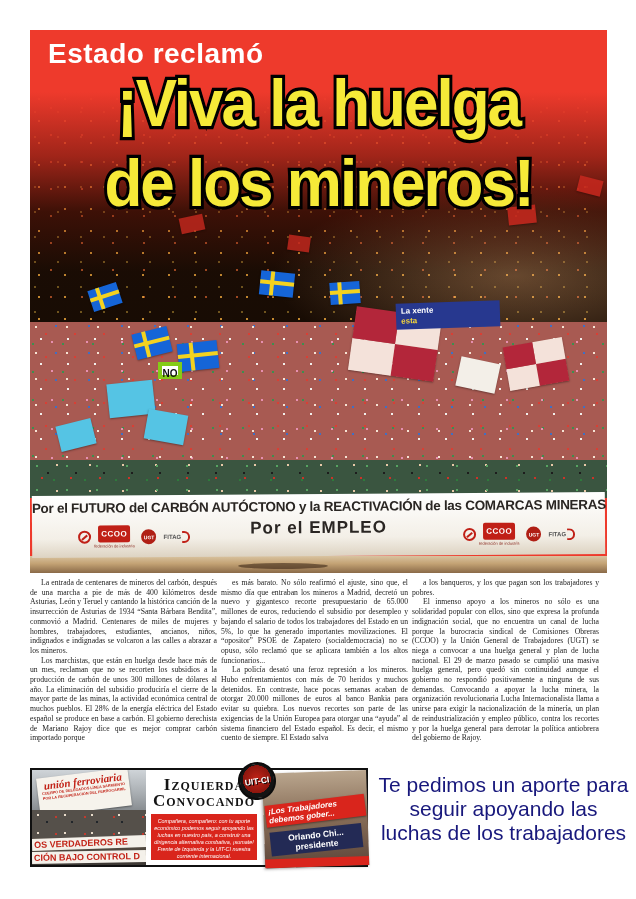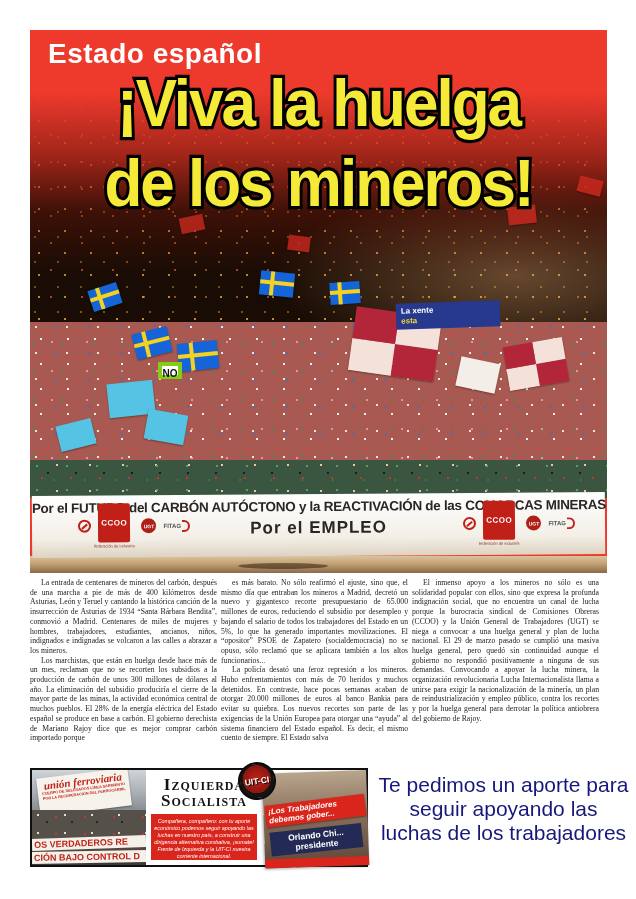--- a/index.html
+++ b/index.html
@@ -123,21 +123,21 @@
   .lg-ccoo-ic {
     width:13px; height:13px; border-radius:50%; border:2px solid #c02017; position:relative;
   }
   .lg-ccoo-ic::after {
     content:""; position:absolute; left:1px; top:4px; width:7px; height:2px;
     background:#c02017; transform:rotate(-40deg);
   }
   .lg-ccoo-txt { display:flex; flex-direction:column; align-items:center; }
   .lg-ccoo-box {
     background:#c02017; color:#fff; font-size:8px; font-weight:bold;
-    padding:15px 3px; border-radius:2px; letter-spacing:.5px;
+    padding:4px 3px; border-radius:2px; letter-spacing:.5px;
   }
   .lg-sub { font-size:4px; color:#8a2a20; margin-top:1px; white-space:nowrap; }
   .lg-ugt {
     width:15px; height:15px; border-radius:50%; background:#b01f15; color:#fff;
     font-size:5px; font-weight:bold; display:flex; align-items:center; justify-content:center;
   }
   .lg-fitag { display:flex; align-items:center; gap:1px; }
   .lg-fitag-txt { font-size:6px; font-weight:bold; color:#555; }
   .lg-fitag-arc {
     width:8px; height:12px; border:2px solid #c02017; border-left:none;
@@ -257,21 +257,21 @@
     <div class="flag flag-white" style="left:428px; top:330px; width:40px; height:30px; transform:rotate(12deg);"></div>
     <div class="flag flag-cyl" style="left:322px; top:282px; width:86px; height:64px; transform:rotate(8deg);"></div>
     <div class="flag flag-cyl" style="left:476px; top:312px; width:60px; height:44px; transform:rotate(-10deg);"></div>
 
     <div class="crowd-banner" style="left:366px; top:272px; width:104px;">
       <span>La xente</span><br>
       <span class="yellow">esta</span>
     </div>
     <div class="no-sign" style="left:128px; top:332px;">NO</div>
 
-    <div class="kicker">Estado español</div>
+    <div class="kicker">Estado reclamó</div>
     <div class="headline">
       <div>¡Viva la huelga</div>
       <div>de los mineros!</div>
     </div>
 
     <div class="march-banner">
       <div class="mb-line1">Por el FUTURO del CARBÓN AUTÓCTONO y la REACTIVACIÓN de las COMARCAS MINERAS</div>
       <div class="mb-line2">Por el EMPLEO</div>
       <div class="logo-cluster lc-left">
         <div class="lg-ccoo">
@@ -307,39 +307,40 @@
   <div class="article">
     <div class="col">
       <p>La entrada de centenares de mineros del carbón, después de una marcha a pie de más de 400 kilómetros desde Asturias, León y Teruel y cantando la histórica canción de la insurrección de Asturias de 1934 “Santa Bárbara Bendita”, conmovió a Madrid. Centenares de miles de mujeres y hombres, trabajadores, estudiantes, ancianos, niños, indignados e indignadas se volcaron a las calles a abrazar a los mineros.</p>
       <p>Los marchistas, que están en huelga desde hace más de un mes, reclaman que no se recorten los subsidios a la producción de carbón de unos 300 millones de dólares al año. La eliminación del subsidio produciría el cierre de la mayor parte de las minas, la actividad económica central de muchos pueblos. El 28% de la energía eléctrica del Estado español se produce en base a carbón. El gobierno derechista de Mariano Rajoy dice que es mejor comprar carbón importado porque</p>
     </div>
     <div class="col">
       <p>es más barato. No sólo reafirmó el ajuste, sino que, el mismo día que entraban los mineros a Madrid, decretó un nuevo y gigantesco recorte presupuestario de 65.000 millones de euros, reduciendo el subsidio por desempleo y bajando el salario de todos los trabajadores del Estado en un 5%, lo que ha generado importantes movilizaciones. El “opositor” PSOE de Zapatero (socialdemocracia) no se opuso, sólo reclamó que se aplicara también a los altos funcionarios...</p>
       <p>La policía desató una feroz represión a los mineros. Hubo enfrentamientos con más de 70 heridos y muchos detenidos. En contraste, hace pocas semanas acaban de otorgar 20.000 millones de euros al banco Bankia para evitar su quiebra. Los nuevos recortes son parte de las exigencias de la Unión Europea para otorgar una “ayuda” al sistema financiero del Estado español. Es decir, el mismo cuento de siempre. El Estado salva</p>
     </div>
     <div class="col">
+      <p>a los banqueros, y los que pagan son los trabajadores y pobres.</p>
       <p>El inmenso apoyo a los mineros no sólo es una solidaridad popular con ellos, sino que expresa la profunda indignación social, que no encuentra un canal de lucha porque la burocracia sindical de Comisiones Obreras (CCOO) y la Unión General de Trabajadores (UGT) se niega a convocar a una huelga general y plan de lucha nacional. El 29 de marzo pasado se cumplió una masiva huelga general, pero quedó sin continuidad aunque el gobierno no respondió positivamente a ninguna de sus demandas. Convocando a apoyar la lucha minera, la organización revolucionaria Lucha Internacionalista llama a unirse para exigir la nacionalización de la minería, un plan de reindustrialización y empleo público, contra los recortes y por la huelga general para derrotar la política antiobrera del gobierno de Rajoy.</p>
     </div>
   </div>
 
   <div class="ad">
     <div class="ad-left">
       <div class="uf-flag">
         <div class="uf-script">unión ferroviaria</div>
         <div class="uf-sub">CUERPO DE DELEGADOS LÍNEA SARMIENTO</div>
         <div class="uf-sub">POR LA RECUPERACIÓN DEL FERROCARRIL</div>
       </div>
       <div class="ad-left-crowd"></div>
       <div class="ad-left-banner alb1">OS VERDADEROS RE</div>
       <div class="ad-left-banner alb2">CIÓN BAJO CONTROL D</div>
     </div>
     <div class="ad-center">
       <div class="ad-title">
         <div>Izquierda</div>
-        <div>Socialista</div>
+        <div>Convocando</div>
       </div>
       <div class="ad-redbox">Compañera, compañero: con tu aporte económico podemos seguir apoyando las luchas en nuestro país, a construir una dirigencia alternativa combativa, ¡sumate! Frente de Izquierda y la UIT-CI nuestra corriente internacional.</div>
     </div>
     <div class="ad-right">
       <div class="ar-banner1">
         <span>¡Los Trabajadores</span><br>
         <span>debemos gober...</span>
       </div>
       <div class="ar-banner2">
         <span>Orlando Chi...</span><br>

